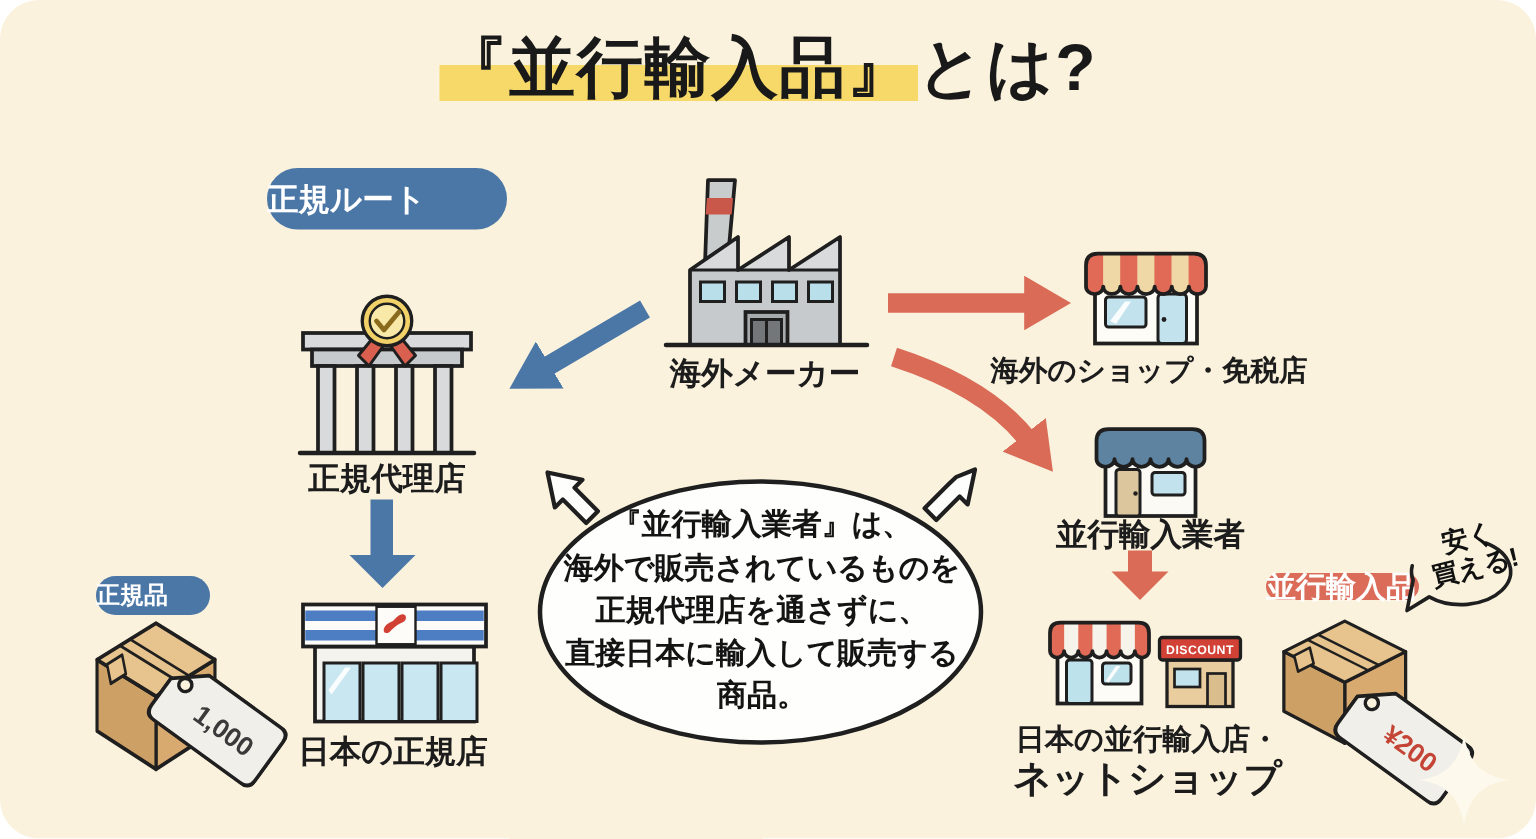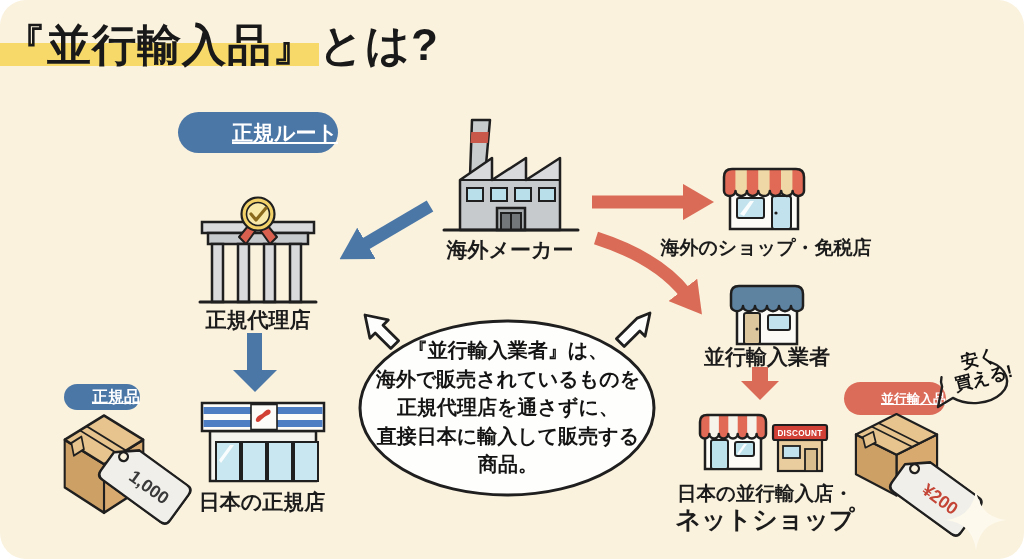--- a/index.html
+++ b/index.html
@@ -1,31 +1,31 @@
 <!DOCTYPE html>
 <html style="--background: #FAF2DD; --blue: #4B77A7; --red: #D96B57; --red_badge: #DB6C59; --highlight: #F6D969; --outline: #1F1F1F; --tag_price_red: #C44536; --discount_red: #D24136;"><head>
 <meta charset="utf-8">
 <style>
   html,body{margin:0;padding:0;background:#ffffff;}
   body{font-family:"Liberation Sans","DejaVu Sans",sans-serif;}
   .canvas{position:relative;width:1024px;height:559px;background:var(--background,#FAF2DD);
           border-radius:26px;overflow:hidden;}
   .abs{position:absolute;}
-  .title{position:absolute;top:16px;left:0;width:100%;margin:0;
+  .title{position:absolute;top:16px;left:0;width:100%;text-align:center;margin:0;
          font-size:44px;font-weight:900;color:#191919;letter-spacing:1px;}
   .title .hl{background:linear-gradient(to bottom,transparent 46%,var(--highlight,#F6D969) 46%,var(--highlight,#F6D969) 94%,transparent 94%);
              padding:0 2px;}
-  .pill{position:absolute;display:flex;align-items:center;justify-content:flex-end;
-        color:#fff;font-weight:800;border-radius:999px;white-space:nowrap;text-decoration:underline;}
+  .pill{position:absolute;display:flex;align-items:center;justify-content:flex-start;
+        color:#fff;font-weight:800;border-radius:999px;white-space:nowrap;}
   .pill.blue{background:var(--blue,#4B77A7);}
   .pill.red{background:var(--red_badge,#DB6C59);}
   #route-regular{left:178px;top:112px;width:160px;height:41px;font-size:21px;}
   #route-parallel{left:668px;top:112px;width:200px;height:41px;font-size:21px;}
   #badge-genuine{left:64px;top:384px;width:76px;height:26px;font-size:16px;}
-  #badge-parallel{left:844px;top:382px;width:102px;height:33px;font-size:13px;}
+  #badge-parallel{left:844px;top:382px;width:102px;height:18px;font-size:20px;}
   .lbl{position:absolute;transform:translateX(-50%);white-space:nowrap;
        font-weight:800;color:#1c1c1c;line-height:1.1;}
   #lbl-maker{left:510px;top:238px;font-size:21px;text-align:right;}
   #lbl-agent{left:258px;top:308px;font-size:21px;}
   #lbl-japan-store{left:262px;top:490px;font-size:21px;}
   #lbl-overseas-shop{left:766px;top:238px;font-size:19px;text-align:right;}
   #lbl-importer{left:767px;top:345px;font-size:21px;}
   #lbl-jp-import-1{left:765px;top:483px;font-size:19.5px;}
   #lbl-jp-import-2{left:765px;top:506px;font-size:25px;}
   #def-text{position:absolute;left:362px;top:336px;width:292px;text-align:center;

